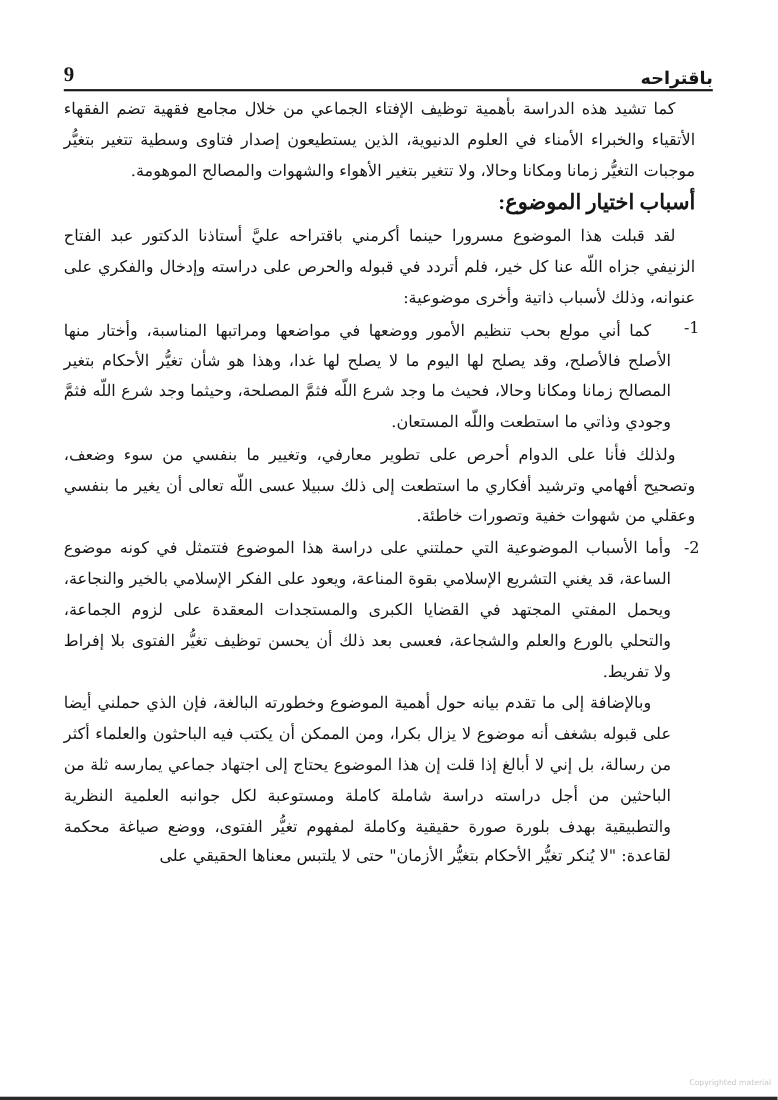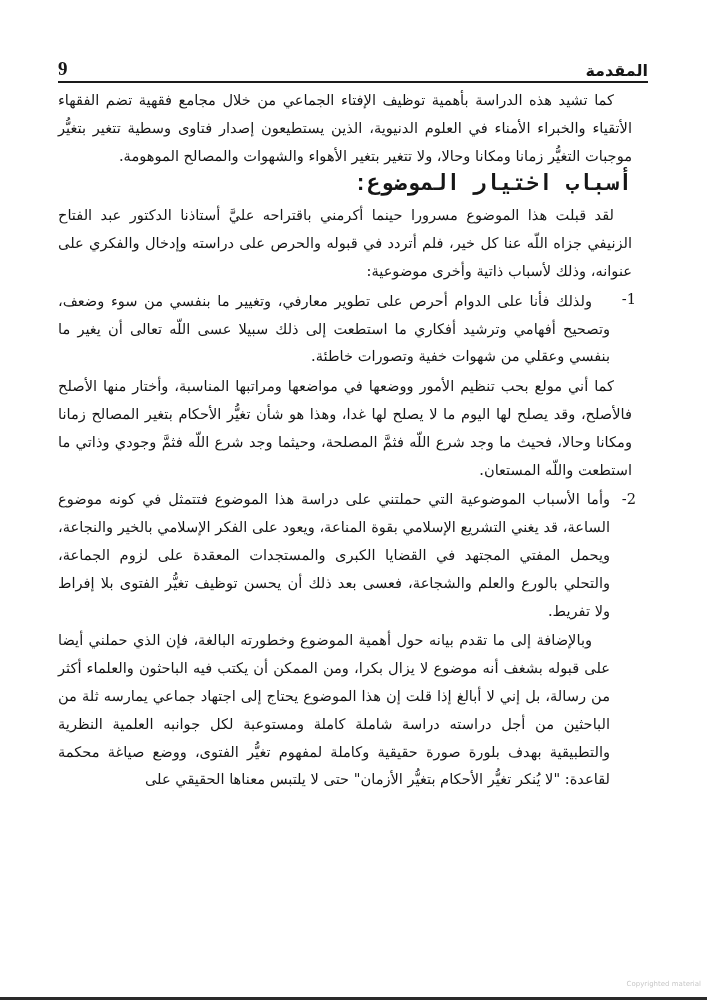--- a/index.html
+++ b/index.html
@@ -27,21 +27,21 @@
     position: absolute; top: 81px; left: 0; right: 0; height: 0;
     border-top: 2px solid #1a1a1a;
   }
   .body-text {
     position: absolute; top: 86px; left: 0; right: 16px;
     font-size: 14.6px; line-height: 27.8px; text-align: justify;
   }
   .body-text p { margin: 0; text-indent: 18px; }
   .body-text p.tight { margin-top: 2px; }
   .heading {
-    font-family: Liberation Mono, monospace; font-weight: bold; font-size: 22px;
+    font-family: Liberation Serif, serif; font-weight: bold; font-size: 19px;
     margin: 18px 0 16px 0; text-indent: 0 !important; line-height: 32px;
   }
   .numbered { position: relative; padding-right: 22px; text-indent: 0 !important; }
   .numbered .num {
     position: absolute; right: -4px; top: 0;
   }
   .numbered + p, .numbered-cont { padding-right: 22px; }
   .copyright {
     position: absolute; right: 6px; top: 980px;
     font-family: "DejaVu Sans", sans-serif; font-size: 7px; color: #c8c8c8;
@@ -49,31 +49,31 @@
   }
   .bottom-bar {
     position: absolute; left: 0; right: 0; bottom: 0; height: 3px; background: #2a2a2a;
   }
 </style>
 </head>
 <body>
 
 <div class="page">
   <div class="running-header">
-    <span class="running-title">المقدمة</span>
+    <span class="running-title">باقتراحه</span>
     <span class="page-number">9</span>
   </div>
   <div class="header-rule"></div>
 
   <div class="body-text">
     <p>كما تشيد هذه الدراسة بأهمية توظيف الإفتاء الجماعي من خلال مجامع فقهية تضم الفقهاء الأتقياء والخبراء الأمناء في العلوم الدنيوية، الذين يستطيعون إصدار فتاوى وسطية تتغير بتغيُّر موجبات التغيُّر زمانا ومكانا وحالا، ولا تتغير بتغير الأهواء والشهوات والمصالح الموهومة.</p>
     <p class="heading">أسباب اختيار الموضوع:</p>
     <p>لقد قبلت هذا الموضوع مسرورا حينما أكرمني باقتراحه عليَّ أستاذنا الدكتور عبد الفتاح الزنيفي جزاه اللّه عنا كل خير، فلم أتردد في قبوله والحرص على دراسته وإدخال والفكري على عنوانه، وذلك لأسباب ذاتية وأخرى موضوعية:</p>
     <p class="numbered"><span class="num">1-</span></p>
+    <p class="tight">كما أني مولع بحب تنظيم الأمور ووضعها في مواضعها ومراتبها المناسبة، وأختار منها الأصلح فالأصلح، وقد يصلح لها اليوم ما لا يصلح لها غدا، وهذا هو شأن تغيُّر الأحكام بتغير المصالح زمانا ومكانا وحالا، فحيث ما وجد شرع اللّه فثمَّ المصلحة، وحيثما وجد شرع اللّه فثمَّ وجودي وذاتي ما استطعت واللّه المستعان.</p>
     <p class="tight">ولذلك فأنا على الدوام أحرص على تطوير معارفي، وتغيير ما بنفسي من سوء وضعف، وتصحيح أفهامي وترشيد أفكاري ما استطعت إلى ذلك سبيلا عسى اللّه تعالى أن يغير ما بنفسي وعقلي من شهوات خفية وتصورات خاطئة.</p>
-    <p class="tight">كما أني مولع بحب تنظيم الأمور ووضعها في مواضعها ومراتبها المناسبة، وأختار منها الأصلح فالأصلح، وقد يصلح لها اليوم ما لا يصلح لها غدا، وهذا هو شأن تغيُّر الأحكام بتغير المصالح زمانا ومكانا وحالا، فحيث ما وجد شرع اللّه فثمَّ المصلحة، وحيثما وجد شرع اللّه فثمَّ وجودي وذاتي ما استطعت واللّه المستعان.</p>
     <p class="numbered tight"><span class="num">2-</span><span>وأما الأسباب الموضوعية التي حملتني على دراسة هذا الموضوع فتتمثل في كونه موضوع الساعة، قد يغني التشريع الإسلامي بقوة المناعة، ويعود على الفكر الإسلامي بالخير والنجاعة، ويحمل المفتي المجتهد في القضايا الكبرى والمستجدات المعقدة على لزوم الجماعة، والتحلي بالورع والعلم والشجاعة، فعسى بعد ذلك أن يحسن توظيف تغيُّر الفتوى بلا إفراط ولا تفريط.</span></p>
     <p class="tight">وبالإضافة إلى ما تقدم بيانه حول أهمية الموضوع وخطورته البالغة، فإن الذي حملني أيضا على قبوله بشغف أنه موضوع لا يزال بكرا، ومن الممكن أن يكتب فيه الباحثون والعلماء أكثر من رسالة، بل إني لا أبالغ إذا قلت إن هذا الموضوع يحتاج إلى اجتهاد جماعي يمارسه ثلة من الباحثين من أجل دراسته دراسة شاملة كاملة ومستوعبة لكل جوانبه العلمية النظرية والتطبيقية بهدف بلورة صورة حقيقية وكاملة لمفهوم تغيُّر الفتوى، ووضع صياغة محكمة لقاعدة: "لا يُنكر تغيُّر الأحكام بتغيُّر الأزمان" حتى لا يلتبس معناها الحقيقي على</p>
   </div>
 </div>
 
 <div class="copyright">Copyrighted material</div>
 <div class="bottom-bar"></div>
 
 </body></html>

